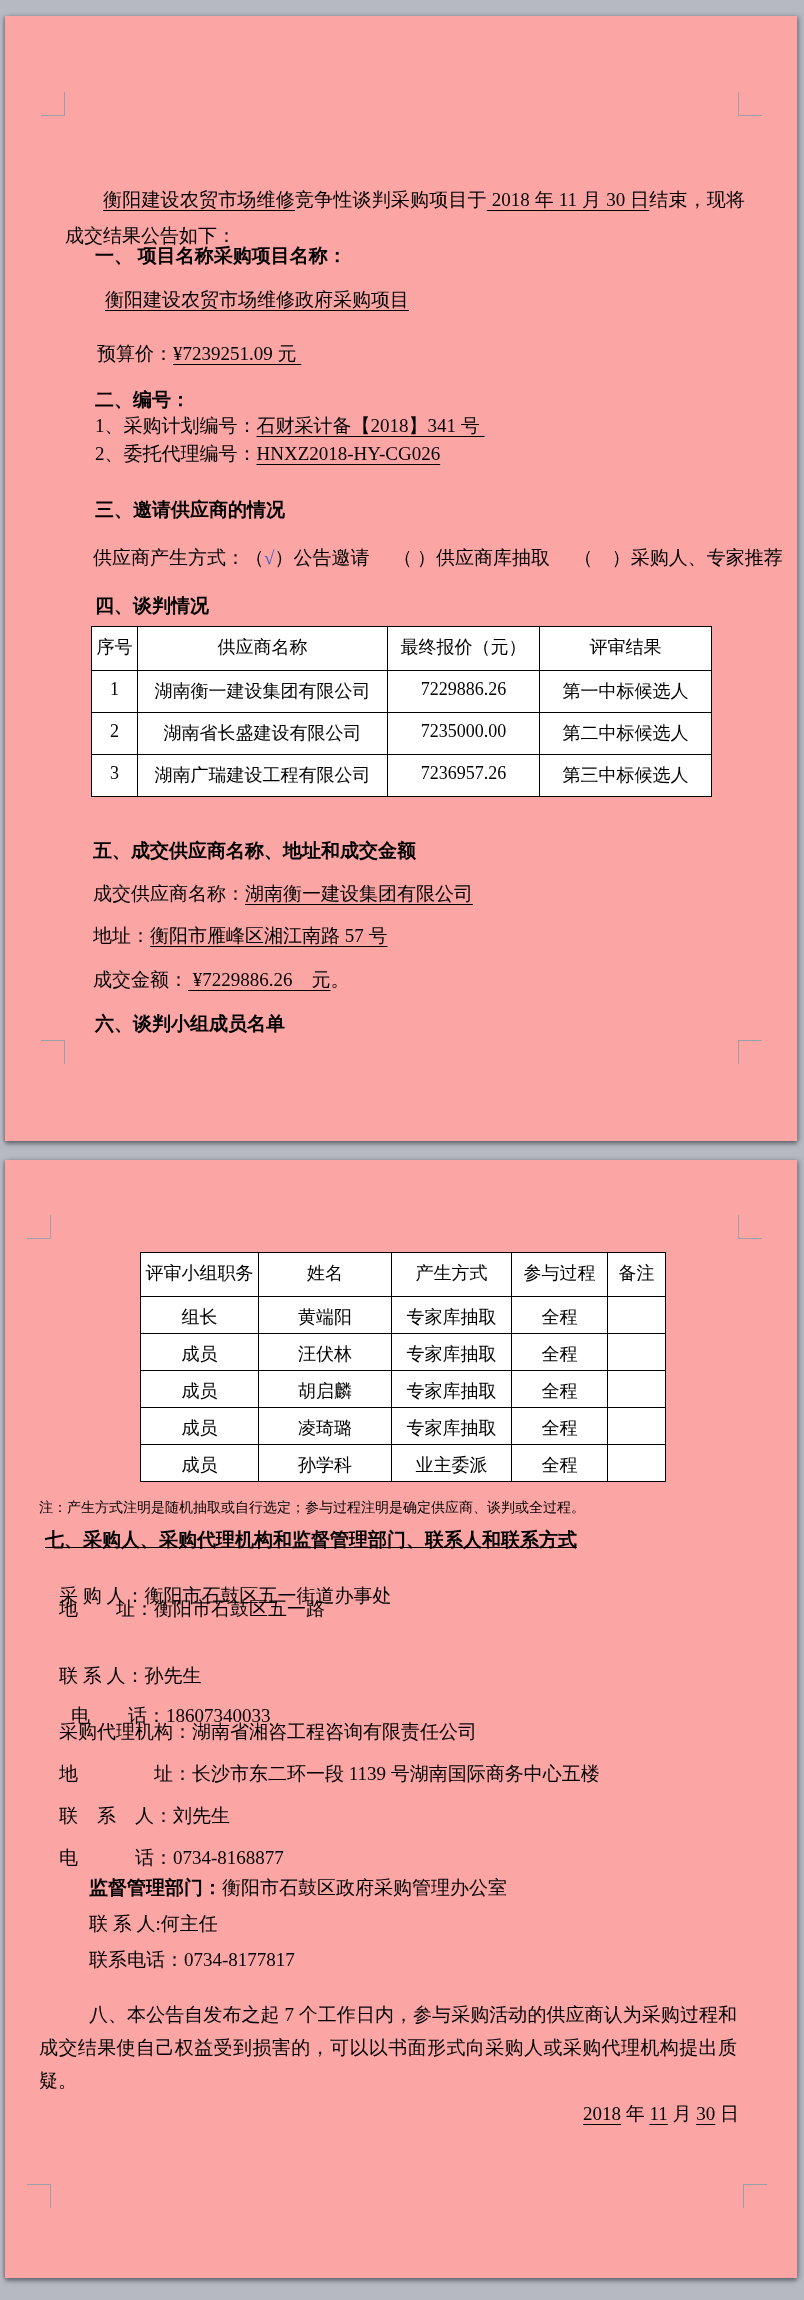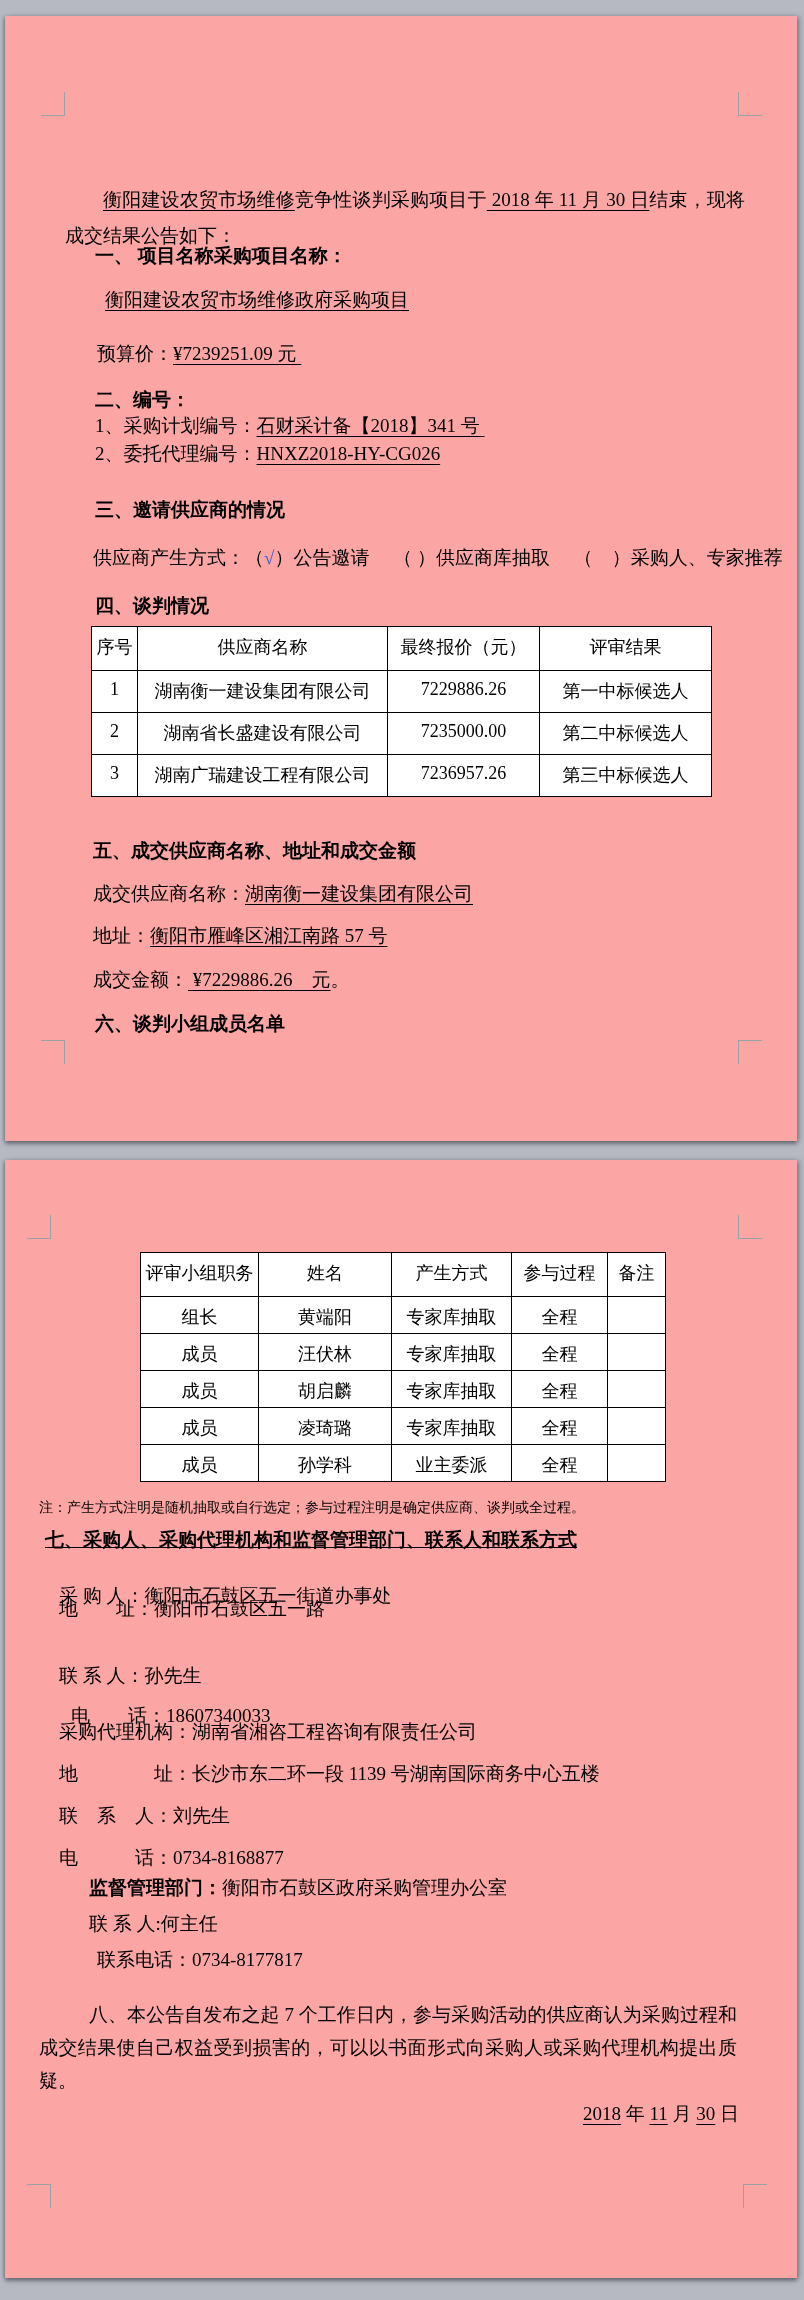--- a/index.html
+++ b/index.html
@@ -190,18 +190,18 @@
   <div class="line" style="top:504px; left:54px;">联 系 人：孙先生</div>
   <div class="line" style="top:544px; left:54px;margin-left:12px;">电　　话：18607340033</div>
 
   <div class="line" style="top:560px; left:54px; top:560px;">采购代理机构：湖南省湘咨工程咨询有限责任公司</div>
   <div class="line" style="top:602px; left:54px;">地　　　　址：长沙市东二环一段 1139 号湖南国际商务中心五楼</div>
   <div class="line" style="top:644px; left:54px;">联　系　人：刘先生</div>
   <div class="line" style="top:686px; left:54px;">电　　　话：0734-8168877</div>
 
   <div class="line" style="top:716px; left:84px;"><span class="h">监督管理部门：</span><span>衡阳市石鼓区政府采购管理办公室</span></div>
   <div class="line" style="top:752px; left:84px;">联 系 人:何主任</div>
-  <div class="line" style="top:788px; left:92px;">联系电话：0734-8177817</div>
+  <div class="line" style="top:788px; left:84px;">联系电话：0734-8177817</div>
 
   <div class="para" style="top:838px; left:34px; right:60px; text-indent:50px; line-height:33px;">八、本公告自发布之起 7 个工作日内，参与采购活动的供应商认为采购过程和成交结果使自己权益受到损害的，可以以书面形式向采购人或采购代理机构提出质疑。</div>
 
   <div class="line" style="top:942px; right:58px;"><span class="u">2018</span><span> 年 </span><span class="u">11</span><span> 月 </span><span class="u">30</span><span> 日</span></div>
 </div>
 
 </body></html>

